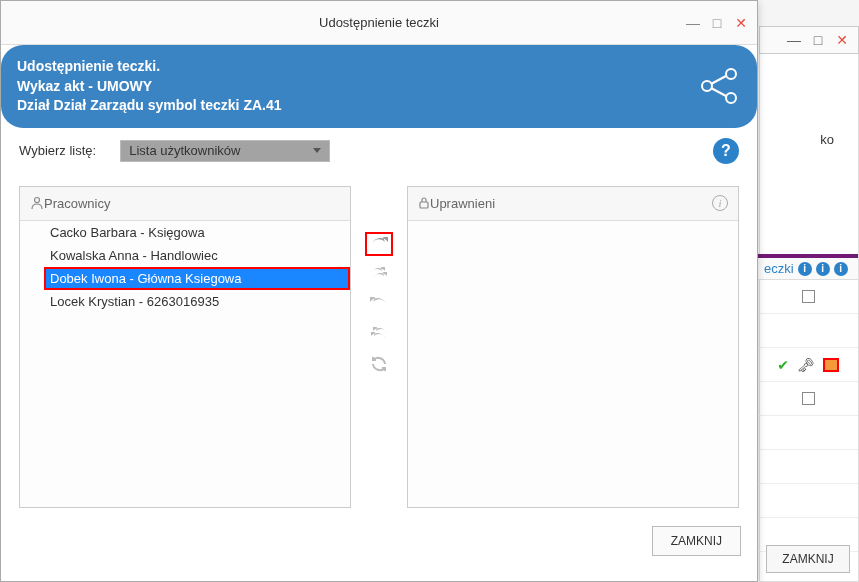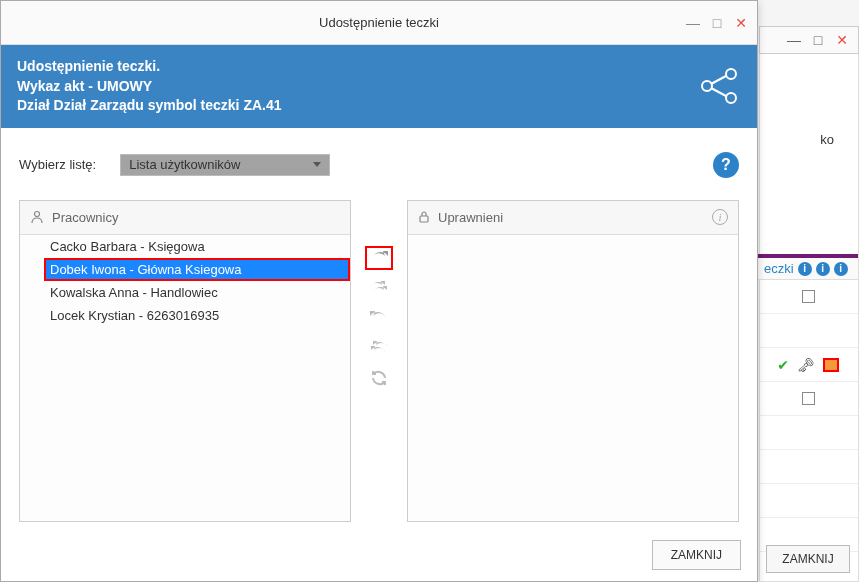--- a/index.html
+++ b/index.html
@@ -20,34 +20,34 @@
   
   .bg-close-btn { position: absolute; bottom: 8px; right: 8px; width: 84px; height: 28px; border: 1px solid #bbb; background: #f7f7f7; font-size: 12px; display: flex; align-items: center; justify-content: center; color: #333; }
 
   
   .dialog { position: absolute; top: 0; left: 0; width: 758px; height: 582px; background: #fff; border: 1px solid #aaa; box-shadow: 0 2px 8px rgba(0,0,0,.2); }
   .titlebar { height: 44px; background: #fafafa; display: flex; align-items: center; border-bottom: 1px solid #ddd; padding: 0 4px; }
   .title-text { flex: 1; text-align: center; color: #333; font-size: 13px; }
   .tb-btn { width: 24px; height: 20px; display: flex; align-items: center; justify-content: center; color: #888; font-size: 14px; cursor: pointer; }
   .tb-btn.close { color: #e74c3c; }
   
-  .header-blue { background: #3b84c4; color: #fff; padding: 12px 16px; display: flex; justify-content: space-between; align-items: center; }
+  .header-blue { background: #3b84c4; color: #fff; padding: 12px 16px; display: flex; justify-content: space-between; align-items: center; border-radius: 22px; }
   .header-blue .lines { font-weight: bold; font-size: 14px; line-height: 1.4; }
   .share-svg { width: 44px; height: 44px; }
   
-  .content { padding: 24px 18px 8px; }
+  .content { padding: 10px 18px 8px; }
   .sel-row { display: flex; align-items: center; gap: 24px; margin-bottom: 22px; }
   .sel-label { color: #333; }
   .sel { width: 210px; height: 22px; border: 1px solid #bbb; background: #a3a3a3; display: flex; align-items: center; justify-content: space-between; padding: 0 8px; cursor: pointer; }
   .sel-caret { border-left: 4px solid transparent; border-right: 4px solid transparent; border-top: 5px solid #555; }
   .help { width: 26px; height: 26px; border-radius: 50%; background: #2c82c9; color: #fff; font-weight: bold; display: flex; align-items: center; justify-content: center; margin-left: auto; font-size: 16px; cursor: pointer; }
 
   .cols { display: flex; gap: 8px; }
   .panel { flex: 1; border: 1px solid #ccc; background: #fdfdfd; height: 322px; display: flex; flex-direction: column; }
-  .panel-head { height: 34px; background: #f7f7f7; border-bottom: 1px solid #ddd; display: flex; align-items: center; padding: 0 10px; color: #666; gap: 8px; }
+  .panel-head { height: 34px; background: #f7f7f7; border-bottom: 1px solid #ddd; display: flex; align-items: center; padding: 0 10px; color: #666; }
   .panel-head .spacer { flex: 1; }
   .info-circ { width: 16px; height: 16px; border-radius: 50%; border: 1px solid #aaa; color: #aaa; font-size: 11px; font-style: italic; display: flex; align-items: center; justify-content: center; font-family: Georgia, serif; }
   .list { flex: 1; overflow: auto; }
   .list-item { padding: 4px 6px; cursor: pointer; white-space: nowrap; margin-left: 24px; }
   .list-item.selected { background: #1a86ff; color: #fff; border: 2px solid red; padding: 2px 4px; }
   
   .mid-col { width: 40px; display: flex; flex-direction: column; align-items: center; gap: 6px; padding-top: 46px; }
   .arr-btn { width: 28px; height: 24px; display: flex; align-items: center; justify-content: center; color: #888; cursor: pointer; }
   .arr-btn.hl { border: 2px solid red; }
   .arr-btn svg { width: 20px; height: 18px; }
@@ -133,22 +133,22 @@
       <div class="panel">
         <div class="panel-head">
           <svg class="person-ic" viewBox="0 0 14 14" fill="none" stroke="#888" stroke-width="1.2">
             <circle cx="7" cy="4" r="2.5"></circle>
               <path d="M2 13c0-3 2-5 5-5s5 2 5 5"></path>
           </svg>
           <span>Pracownicy</span>
         </div>
         <div class="list">
           <div class="list-item">Cacko Barbara - Księgowa</div>
+          <div class="list-item">Kowalska Anna - Handlowiec</div>
           <div class="list-item selected">Dobek Iwona - Główna Ksiegowa</div>
-          <div class="list-item">Kowalska Anna - Handlowiec</div>
           <div class="list-item">Locek Krystian - 6263016935</div>
         </div>
       </div>
 
       <div class="mid-col">
         <div class="arr-btn hl">
           <svg viewBox="0 0 20 18" fill="#999">
               <path d="M2 9c4-6 10-6 14-2l-2-5h5v5l-2-2c-4-3-10-3-15 4z"></path>
             </svg>
         </div>

